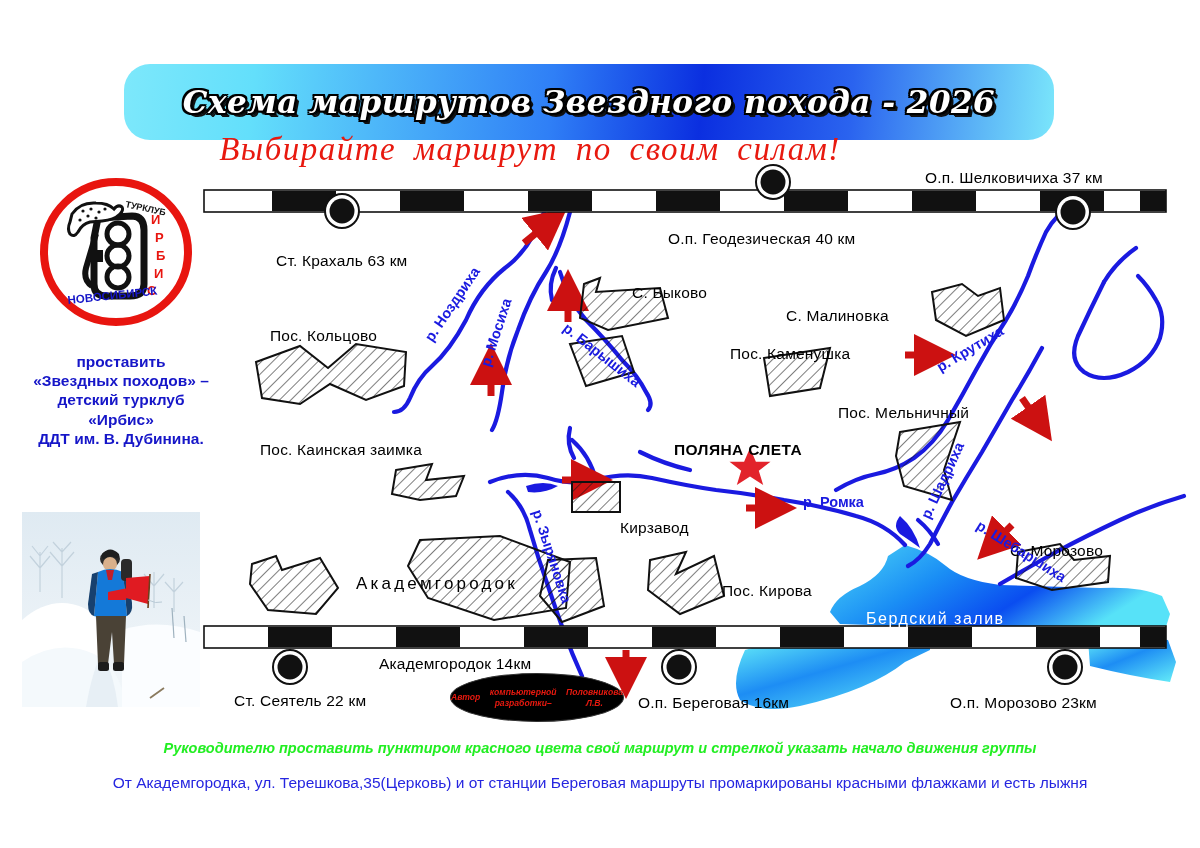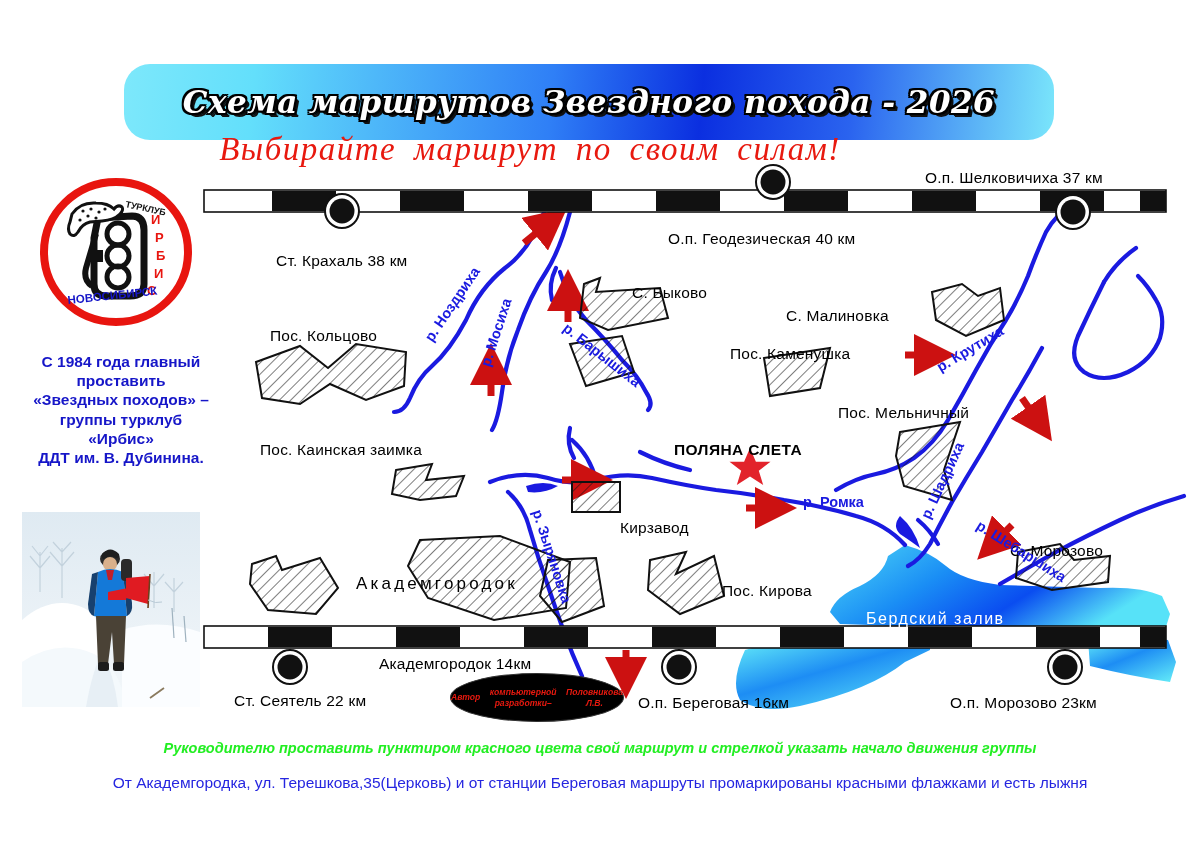--- a/index.html
+++ b/index.html
@@ -118,24 +118,23 @@
       <text x="115" y="48" font-family="Liberation Sans, sans-serif" font-size="13" font-weight="bold" fill="#e8150f">И</text>
       <text x="119" y="66" font-family="Liberation Sans, sans-serif" font-size="13" font-weight="bold" fill="#e8150f">Р</text>
       <text x="120" y="84" font-family="Liberation Sans, sans-serif" font-size="13" font-weight="bold" fill="#e8150f">Б</text>
       <text x="118" y="102" font-family="Liberation Sans, sans-serif" font-size="13" font-weight="bold" fill="#e8150f">И</text>
       <text x="111" y="119" font-family="Liberation Sans, sans-serif" font-size="13" font-weight="bold" fill="#e8150f">С</text>
       <text x="32" y="128" font-family="Liberation Sans, sans-serif" font-size="11.5" font-weight="bold" fill="#1616c8" transform="rotate(-6 32 128)">НОВОСИБИРСК</text>
     </svg>
   </div>
 
   <div class="orgtext">
-    <div>С 1984 года главный</div>
     <div>проставить</div>
     <div>«Звездных походов» –</div>
-    <div>группы турклуб</div>
+    <div>детский турклуб</div>
     <div>«Ирбис»</div>
     <div>ДДТ им. В. Дубинина.</div>
   </div>
 
   <div class="photo">
     <svg width="178" height="195" viewBox="0 0 178 195">
       <defs>
         <linearGradient id="sky" x1="0" y1="0" x2="0" y2="1">
           <stop offset="0%" stop-color="#dfeaf2"></stop>
             <stop offset="100%" stop-color="#f3f7fa"></stop>
@@ -340,21 +339,21 @@
       </g>
 
       <g transform="translate(750,468)">
         <polygon points="0,-20 5.9,-6.2 20.5,-6.2 8.8,2.8 13.2,17 0,8.5 -13.2,17 -8.8,2.8 -20.5,-6.2 -5.9,-6.2" fill="#e2232b"></polygon>
       </g>
     </svg>
   </div>
 
   <div>
 
-    <div class="lbl" style="left:276px;top:252px;">Ст. Крахаль  38 км</div>
+    <div class="lbl" style="left:276px;top:252px;">Ст. Крахаль  63 км</div>
     <div class="lbl" style="left:668px;top:230px;">О.п.  Геодезическая  40 км</div>
     <div class="lbl" style="left:925px;top:169px;">О.п. Шелковичиха  37  км</div>
 
     <div class="lbl" style="left:234px;top:692px;">Ст.  Сеятель  22  км</div>
     <div class="lbl" style="left:379px;top:655px;">Академгородок  14км</div>
     <div class="lbl" style="left:638px;top:694px;">О.п.  Береговая  16км</div>
     <div class="lbl" style="left:950px;top:694px;">О.п.  Морозово  23км</div>
 
     <div class="lbl" style="left:270px;top:327px;">Пос. Кольцово</div>
     <div class="lbl" style="left:632px;top:284px;">С. Быково</div>

